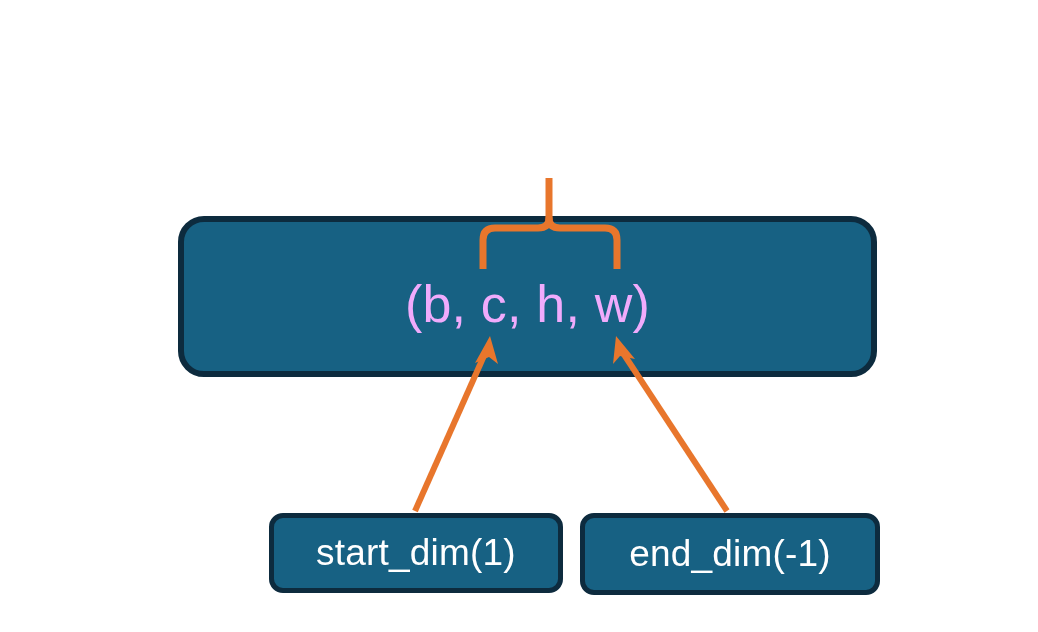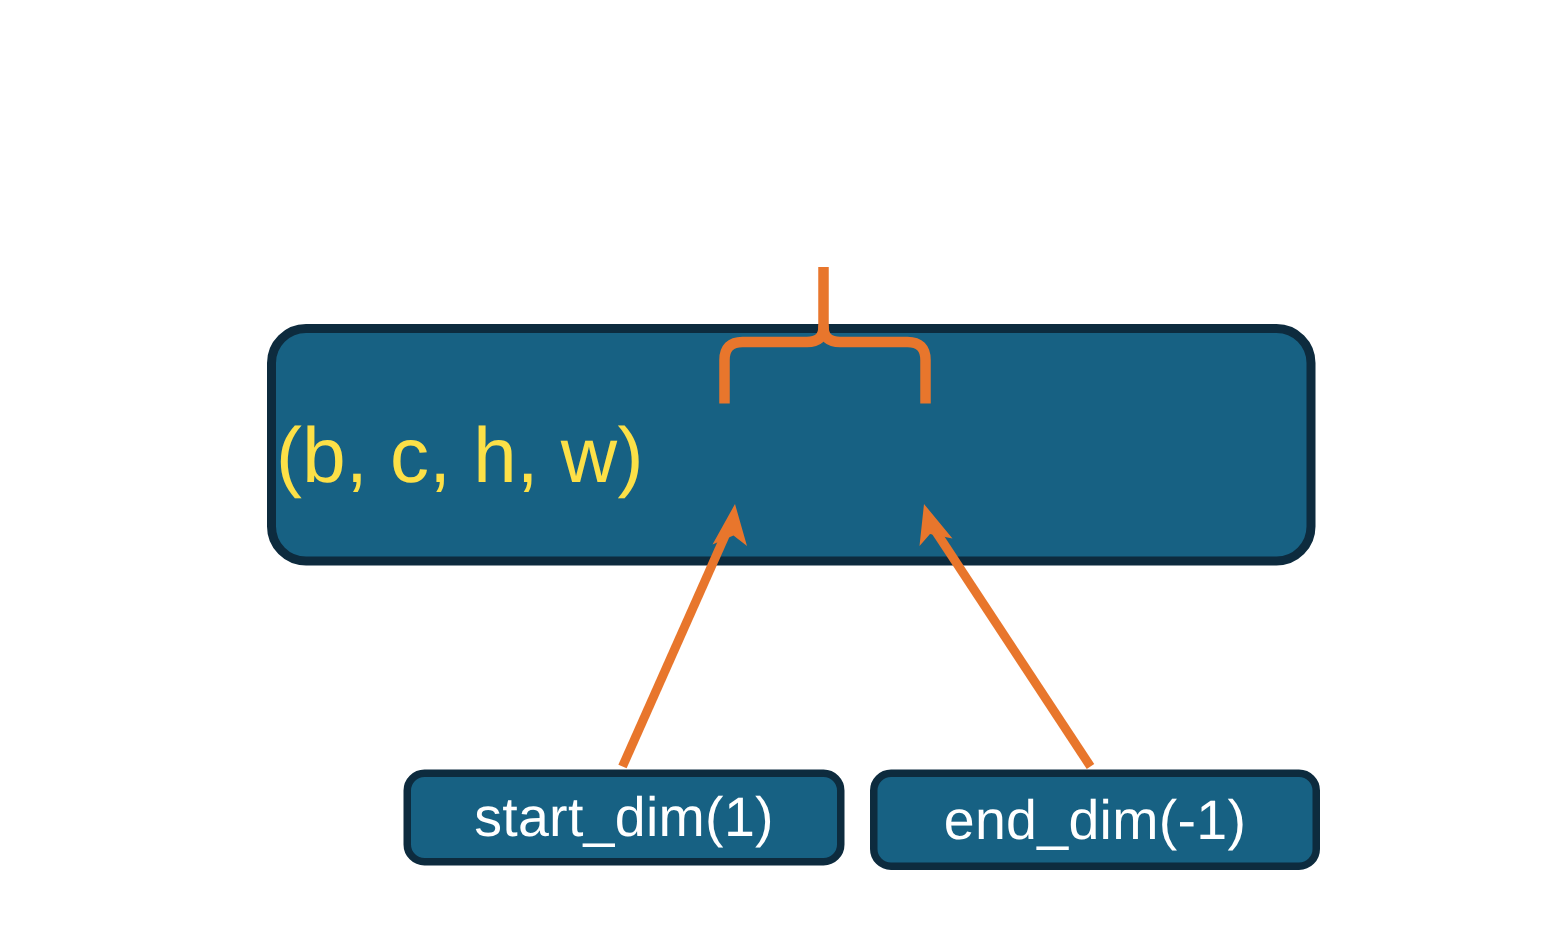--- a/index.html
+++ b/index.html
@@ -47,38 +47,39 @@
     width: 699px;
     height: 161px;
     border-radius: 26px;
     border-width: 6px;
   }
   #node-shape .shape-text {
     position: absolute;
     left: 0;
     right: 0;
     top: 56px;
+    text-align: center;
     font-size: 52px;
     line-height: 1;
-    color: #fde047;
+    color: #f0abfc;
   }
   
   #node-start-dim {
     left: 269px;
     top: 513px;
     width: 294px;
-    height: 64px;
+    height: 80px;
     font-size: 37px;
     border-radius: 14px;
   }
   #node-end-dim {
     left: 580px;
     top: 513px;
     width: 300px;
-    height: 67px;
+    height: 82px;
     font-size: 37px;
     border-radius: 14px;
   }
   
   #connectors {
     position: absolute;
     left: 0;
     top: 0;
     width: 1038px;
     height: 632px;

